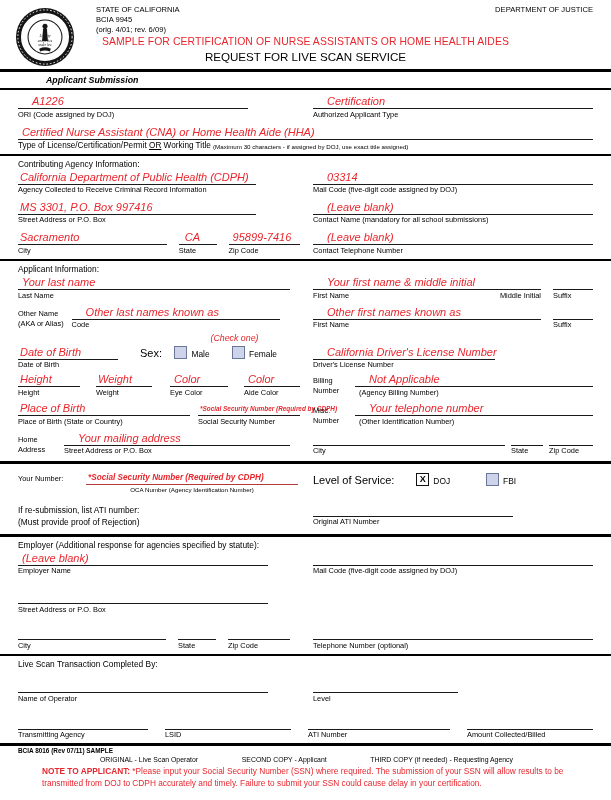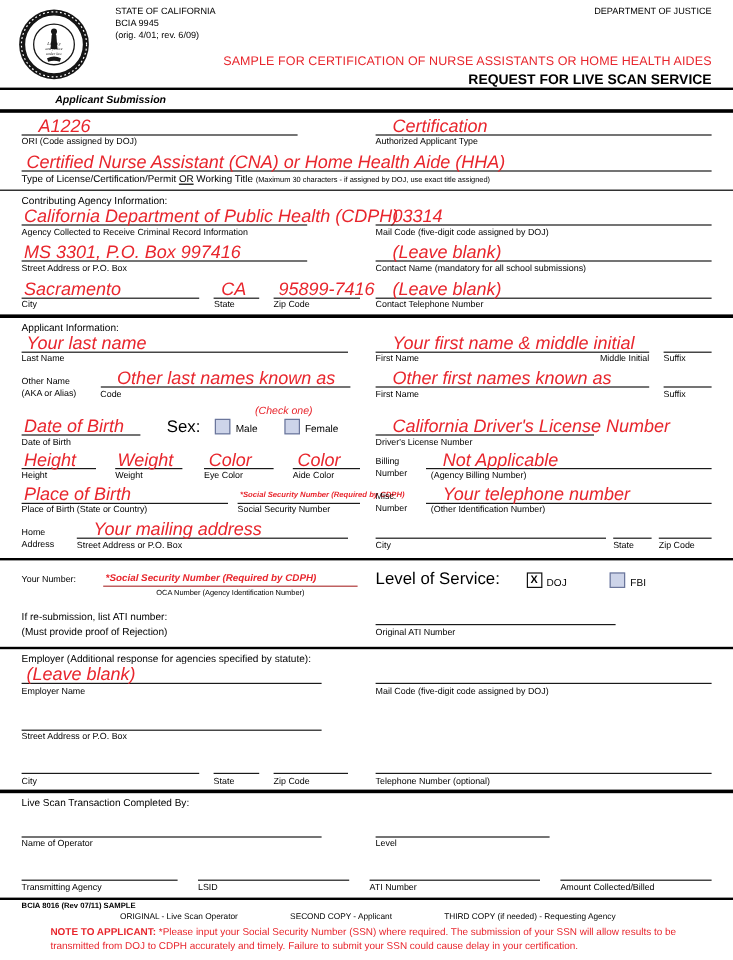--- a/index.html
+++ b/index.html
@@ -5,40 +5,40 @@
   html,body{margin:0;padding:0;background:#fff;}
   body{width:611px;height:800px;font-family:"Liberation Sans","DejaVu Sans",sans-serif;color:#000;overflow:hidden;}
   .page{box-sizing:border-box;width:611px;padding:5px 18px 0 18px;}
   .red{color:#e8262d;}
   
   .hdr{position:relative;min-height:64px;}
   .seal{position:absolute;left:-4px;top:1px;}
   .hdr-top{display:flex;justify-content:space-between;margin-left:78px;}
   .state-block{font-size:7.6px;line-height:1.3;}
   .dept{font-size:7.6px;}
-  .titles{text-align:right;margin-top:11px;}
+  .titles{text-align:center;margin-top:1px;}
   .sample-title{font-size:10.4px;letter-spacing:.1px;}
-  .form-title{font-size:11.6px;font-weight:bold;margin-top:3px;}
+  .form-title{font-size:11.6px;font-weight:normal;margin-top:3px;}
   
   .thick{height:2.6px;background:#000;margin-left:-18px;margin-right:-18px;}
   .med{height:1.6px;background:#000;margin-left:-18px;margin-right:-18px;}
   .sec-bar{font-size:8.8px;font-weight:bold;font-style:italic;padding:3px 0 3px 0;margin-left:28px;}
   .sec-h{font-size:8.4px;padding:3px 0 0 0;}
   
   .row{display:flex;align-items:flex-end;}
   .l{width:282px;display:flex;align-items:flex-end;}
   .r{width:280px;margin-left:13px;display:flex;align-items:flex-end;}
   .fld{display:flex;flex-direction:column;}
-  .val{font-size:15px;font-style:italic;color:#e8262d;height:13px;line-height:13px;white-space:nowrap;border-bottom:1.1px solid #1a1a1a;padding-left:14px;}
+  .val{font-size:11px;font-style:italic;color:#e8262d;height:13px;line-height:13px;white-space:nowrap;border-bottom:1.1px solid #1a1a1a;padding-left:14px;}
   .val.sm{font-size:6.4px;font-weight:bold;padding-left:2px;}
   .val.redline{border-bottom-color:#b03a3a;}
   .lbl{font-size:7.4px;padding-top:1.5px;white-space:nowrap;line-height:1.2;}
   .lbl.sm{font-size:6.2px;}
   .side{font-size:7.4px;line-height:1.35;padding-bottom:1px;white-space:nowrap;}
-  .inl{font-size:14px;white-space:nowrap;}
+  .inl{font-size:11px;white-space:nowrap;}
   .mt2{margin-top:2px;}.mt3{margin-top:3px;}.mt5{margin-top:5px;}.mt6{margin-top:6px;}
   
   .cb{width:11px;height:11px;background:#cdd4e9;border:1px solid #6b769b;display:inline-block;vertical-align:-2px;margin-right:4px;}
   .cb.checked{background:#fff;border:1.2px solid #111;color:#000;font-size:9px;font-weight:bold;line-height:11px;text-align:center;font-style:normal;}
   .cbl{font-size:8.4px;margin-right:18px;}
   
   .foot-rev{font-size:6.4px;font-weight:bold;padding-top:1.5px;}
   .copies{display:flex;justify-content:space-between;font-size:6.9px;padding:2px 80px 0 82px;}
   .note{font-size:8.3px;color:#e8262d;line-height:1.45;padding:2px 6px 0 24px;}
   .note b{font-weight:bold;}
@@ -181,21 +181,21 @@
       <div class="fld" style="width:40px">
         <div class="val"></div>
         <div class="lbl">Suffix</div>
       </div>
     </div>
   </div>
 
   <div class="row mt5">
     <div class="l">
       <div class="side"><span>Other Name</span><br><span>(AKA or Alias)</span></div>
-      <div class="fld" style="width:208px;margin-left:20px">
+      <div class="fld" style="width:208px;margin-left:8px">
         <div class="val">Other last names known as</div>
         <div class="lbl">Code</div>
       </div>
     </div>
     <div class="r" style="justify-content:space-between">
       <div class="fld" style="width:228px">
         <div class="val">Other first names known as</div>
         <div class="lbl">First Name</div>
       </div>
       <div class="fld" style="width:40px">

